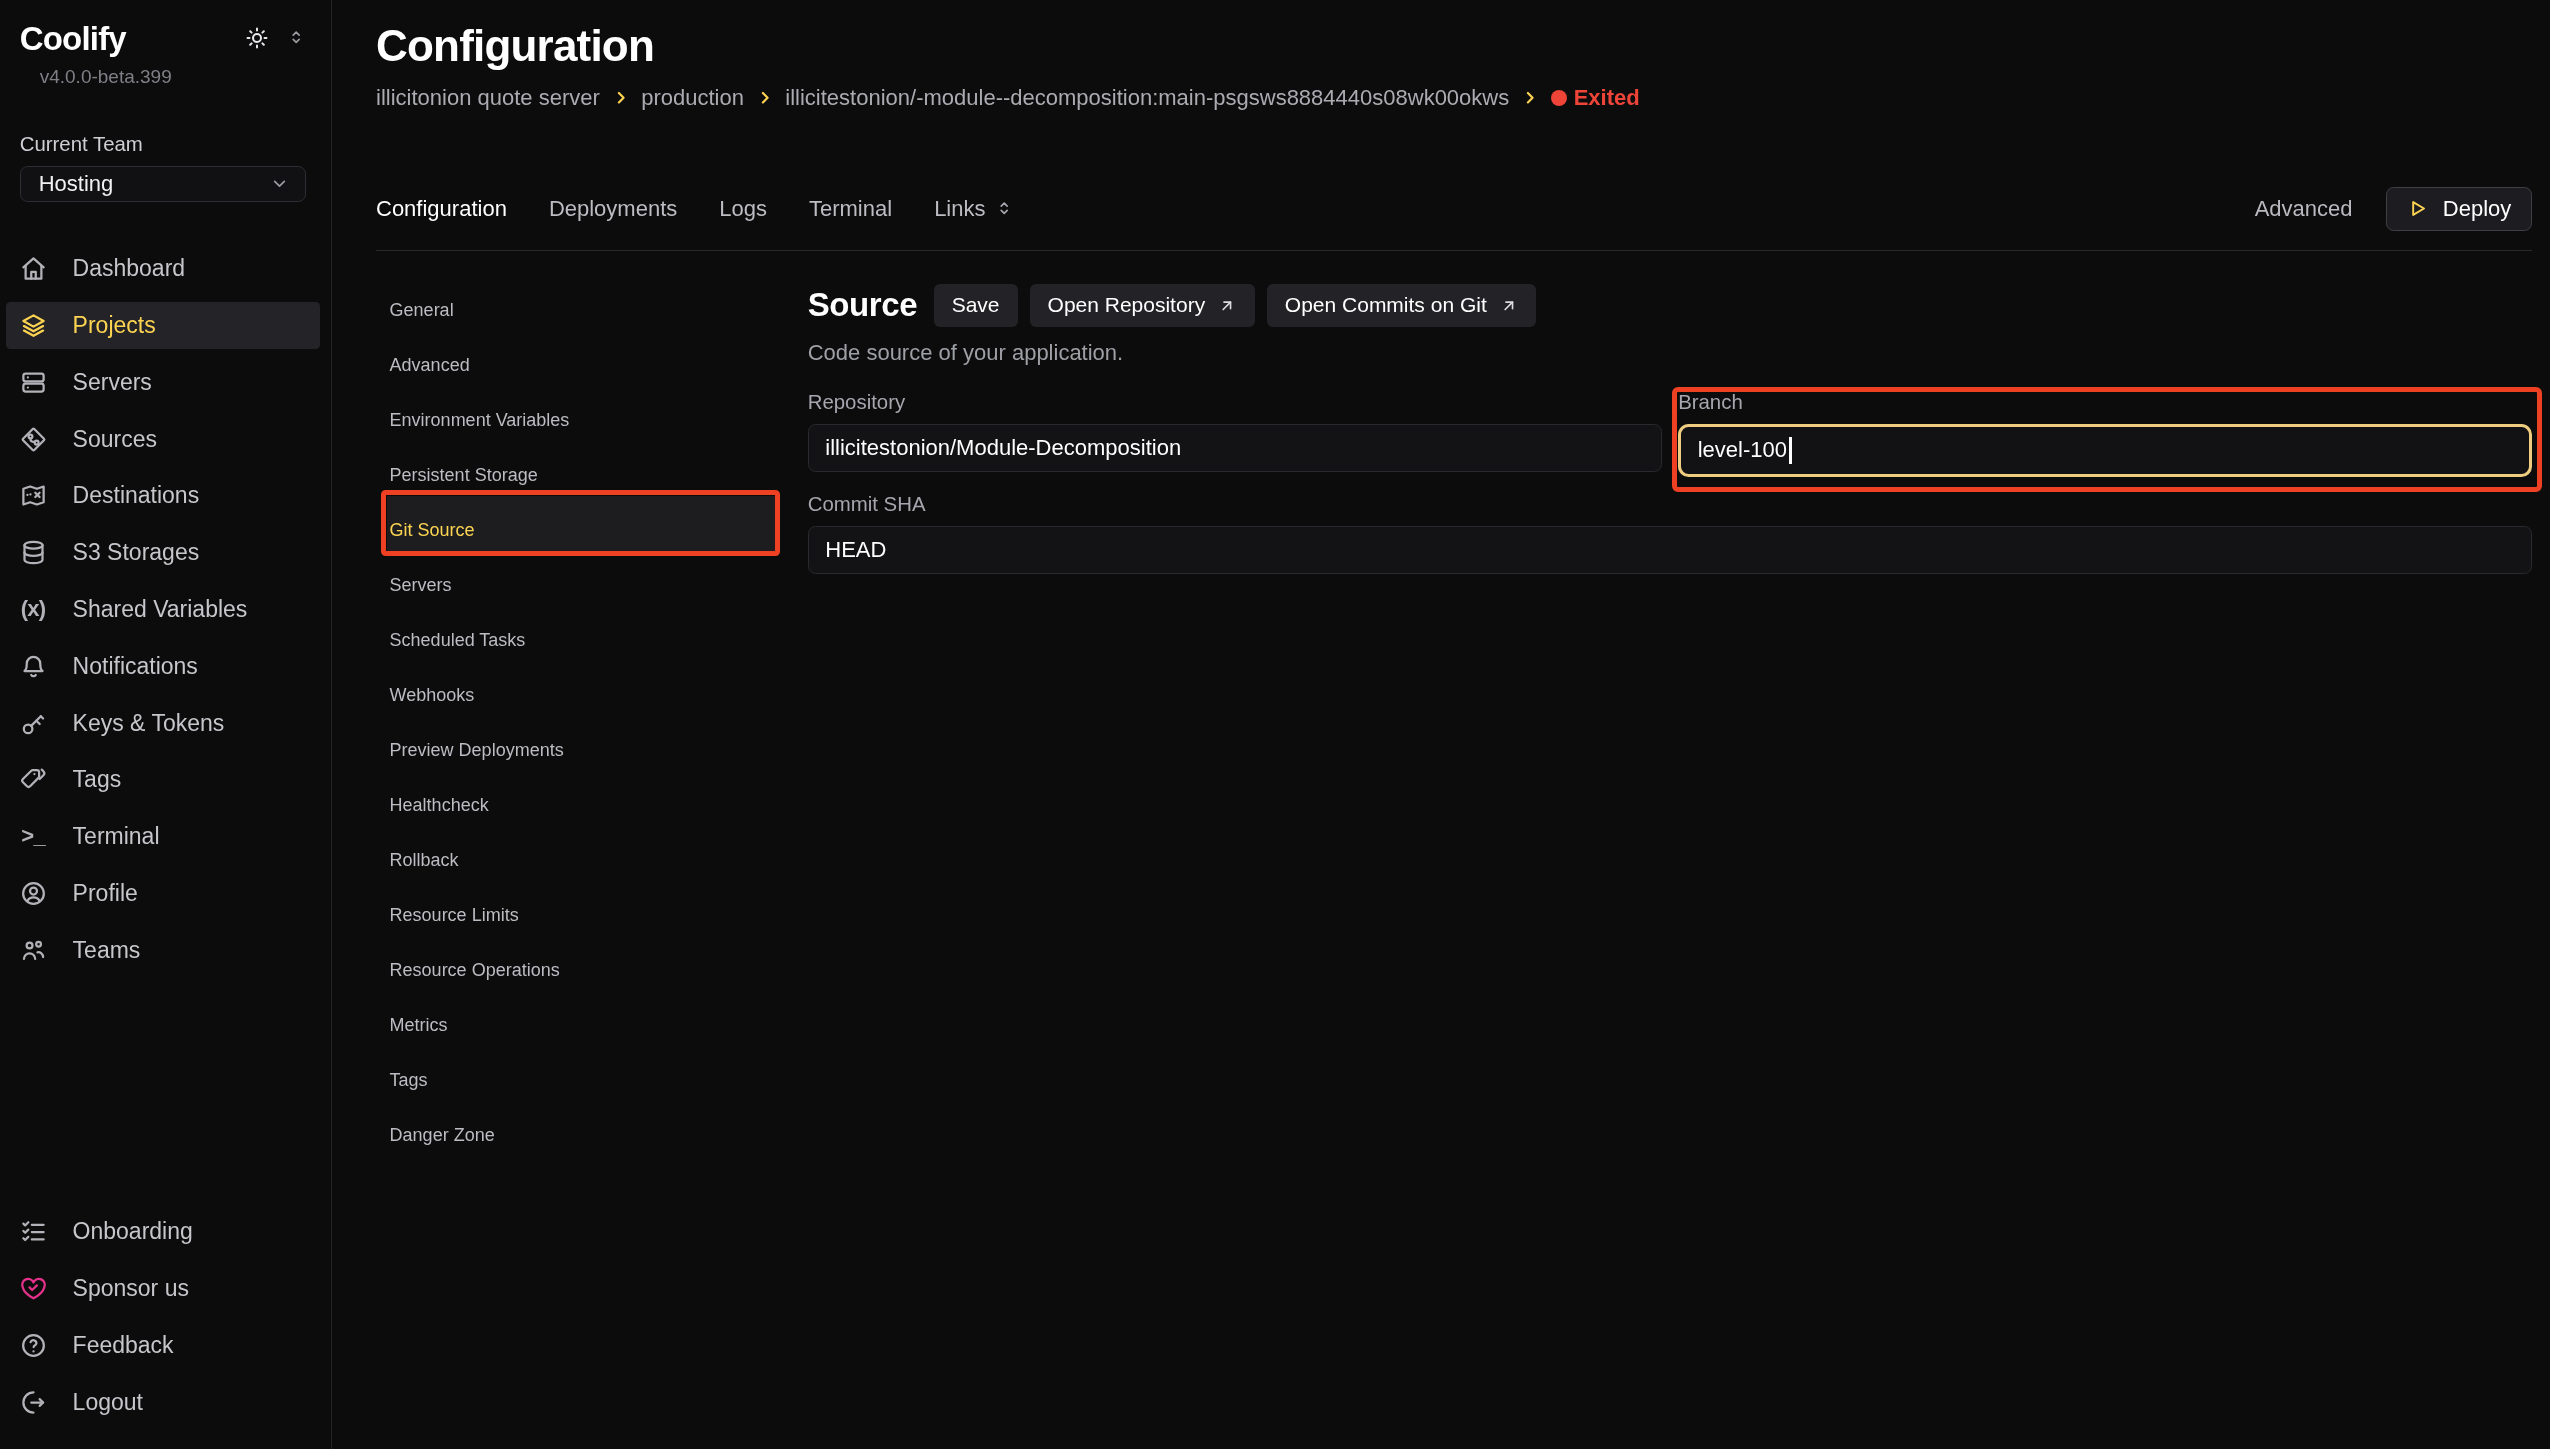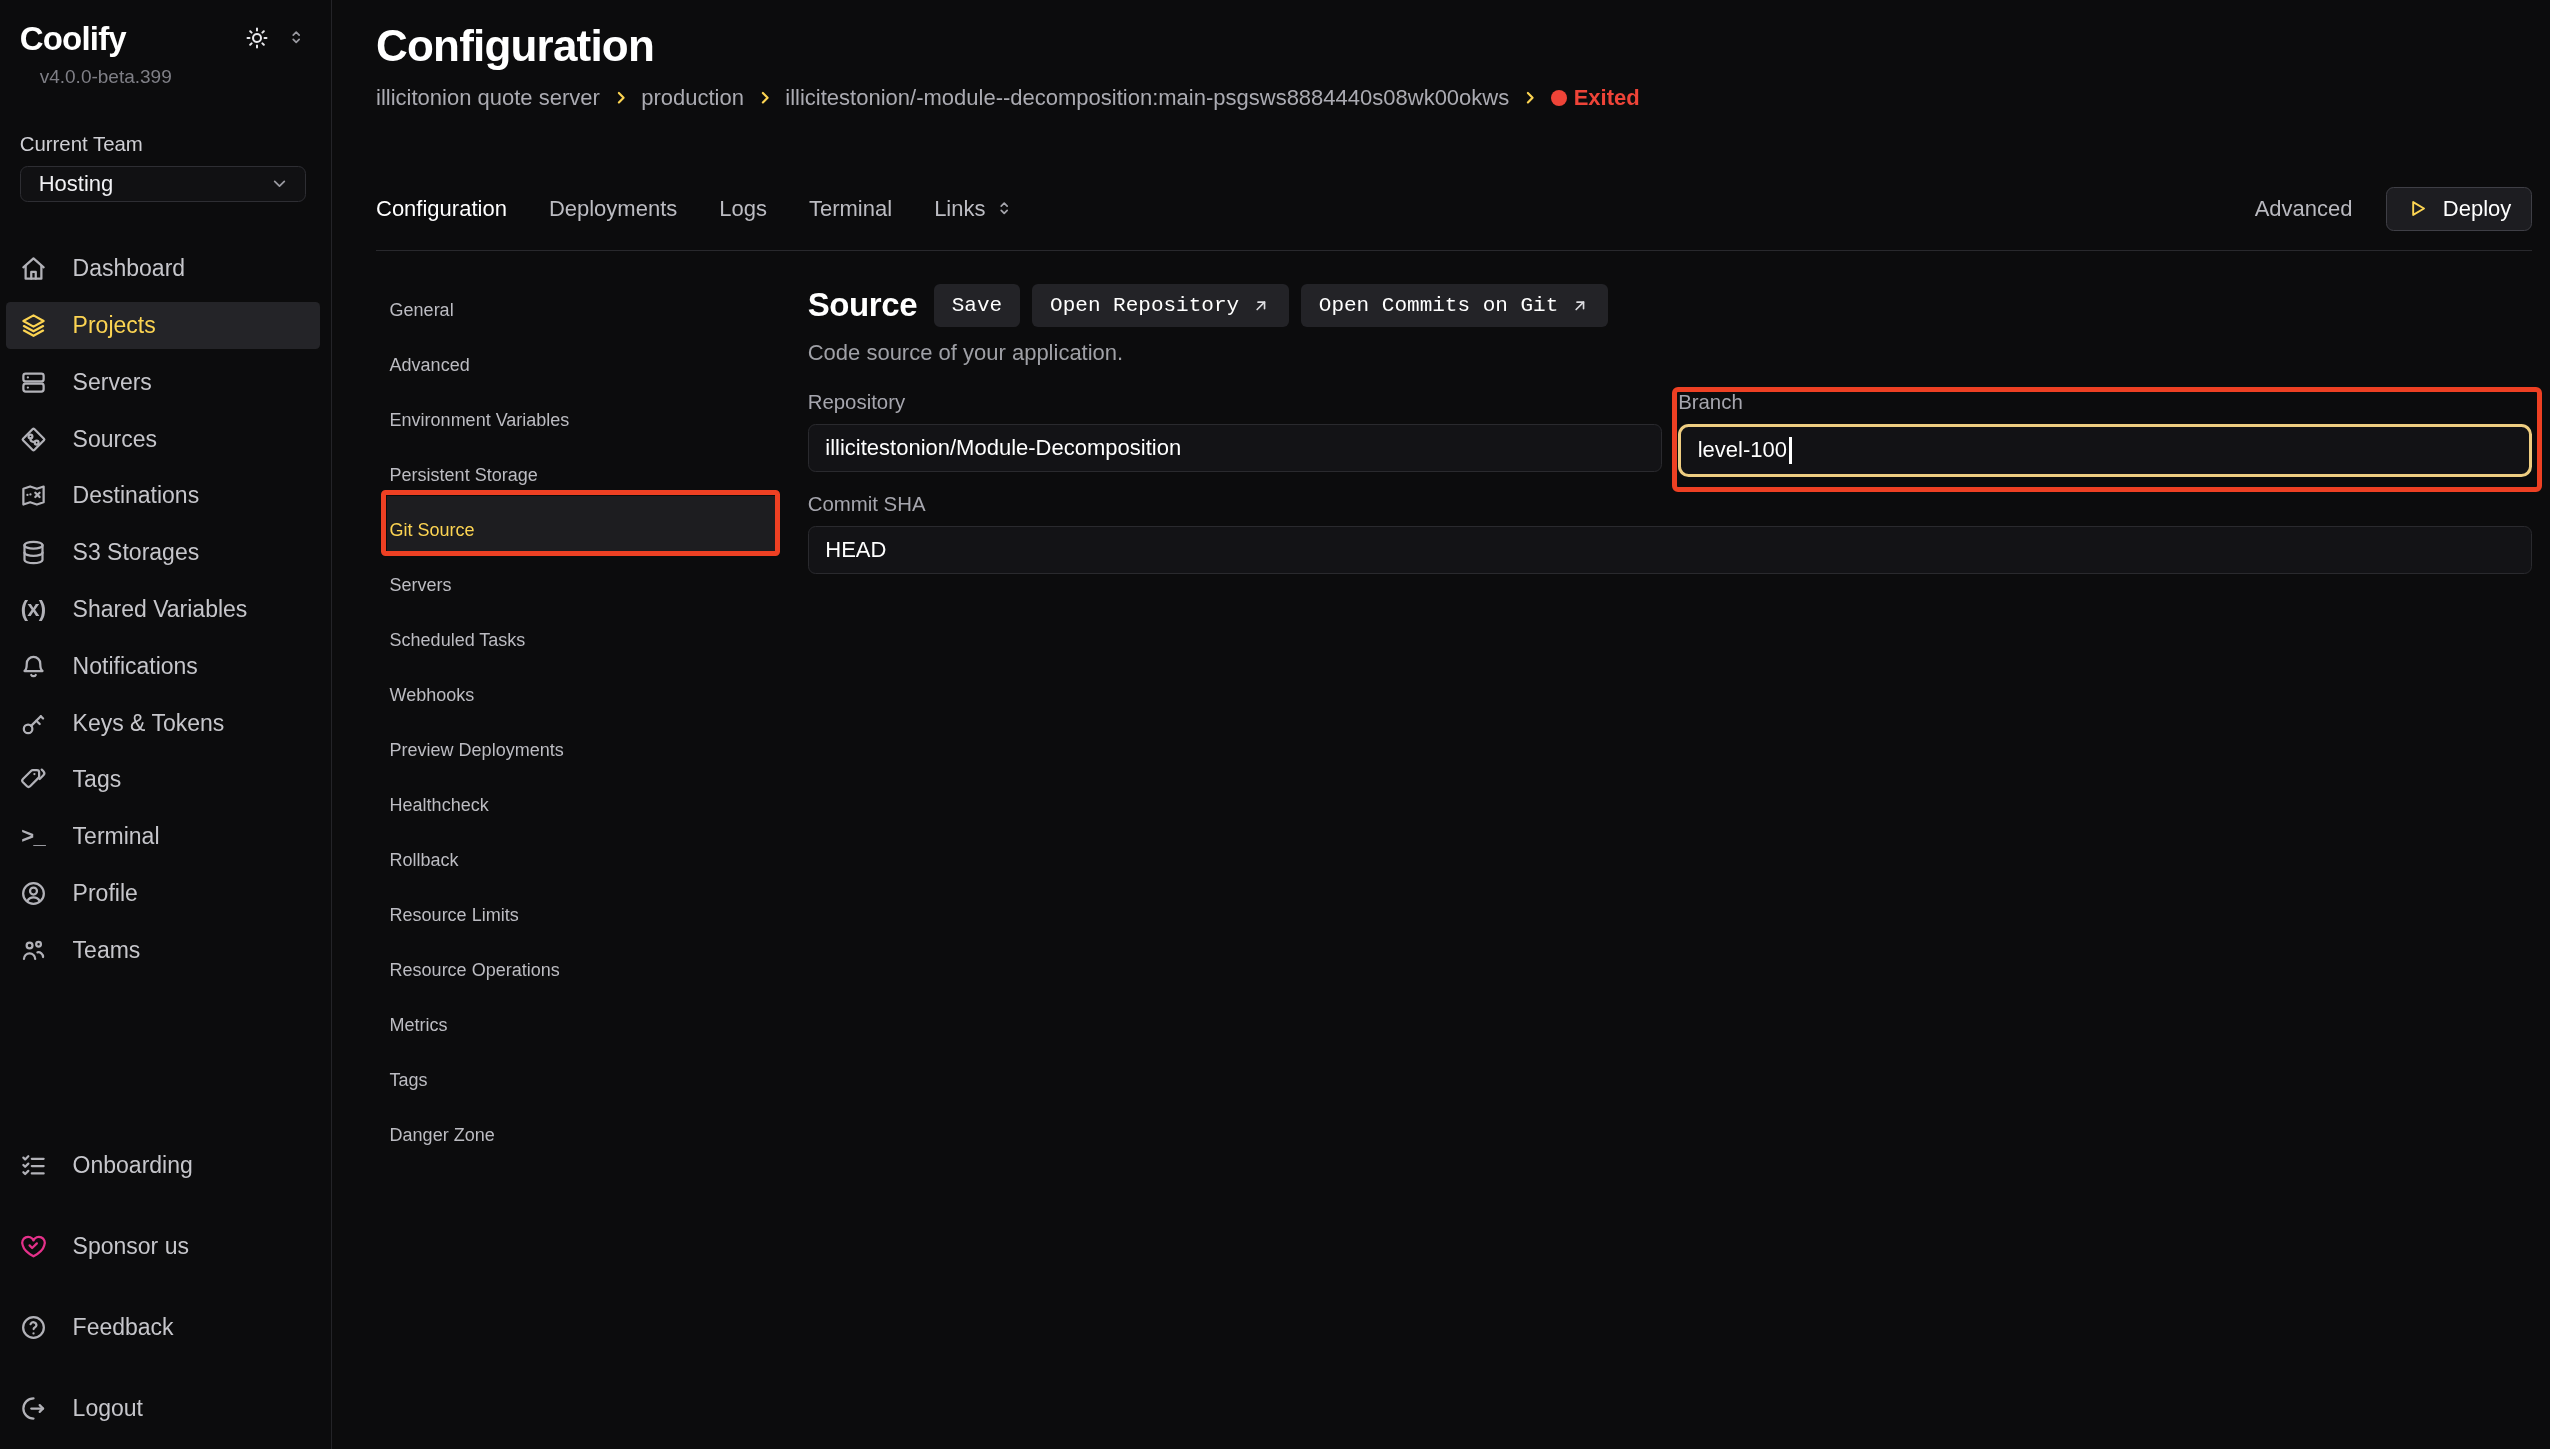--- a/index.html
+++ b/index.html
@@ -27,21 +27,21 @@
   .version { margin-top: 7.6px; font-size: 19px; line-height: 23.4px; color: #7f7f86; margin-left: 20px; }
   .team-label { margin-top: 42px; font-size: 20.4px; line-height: 26px; color: #cfcfd4; }
   .team-select {
     margin-top: 9px; width: 286px; height: 36px;
     background: #111113; border: 1.5px solid #2e2e33; border-radius: 7.6px;
     display: flex; align-items: center; justify-content: space-between;
     padding: 0 15px 0 18px; font-size: 22px; color: #f1f1f4; cursor: pointer;
   }
   .team-select .icon { color: #9a9aa1; }
   .side-nav { margin-top: 39px; display: flex; flex-direction: column; }
-  .side-foot { margin-top: auto; padding-bottom: 12px; gap: 24px; }
+  .side-foot { margin-top: auto; padding-bottom: 18px; }
   .nav-item {
     height: 47px; margin: 4.5px 10.6px 5.3px 6px; border-radius: 4.5px;
     display: flex; align-items: center; gap: 26px; padding-left: 13.6px;
     font-size: 23px; color: #c6c6cb; cursor: pointer; white-space: nowrap;
   }
   .nav-item .nav-icon { width: 27px; height: 27px; color: #b2b2b8; flex: 0 0 27px; }
   .nav-item.active { background: #242428; color: #fcd452; }
   .nav-item.active .nav-icon { color: #fcd452; }
   .nav-item .icon-text { font-size: 22px; font-weight: 600; color: #b2b2b8; letter-spacing: -0.8px; width:27px; text-align:center; }
   .nav-item.pink .nav-icon { color: #e5318a; }
@@ -84,21 +84,21 @@
     background: #1d1d20; z-index: 0;
   }
   .annotation { position: absolute; border: 5.3px solid #ee4023; border-radius: 4.5px; pointer-events: none; z-index: 3; }
   .subnav-item .annotation { left: 5.3px; right: 7.6px; top: -13px; bottom: 2.3px; }
 
   .panel { flex: 1; padding-left: 19.7px; }
   .source-row { display: flex; align-items: center; gap: 12px; height: 44px; }
   .source-row h2 { font-size: 33px; font-weight: 700; letter-spacing: -0.4px; margin-right: 4.5px; }
   .btn {
     background: #232327; border: none; border-radius: 6px; color: #fff;
-    font-size: 21px; font-family: Liberation Mono, monospace; padding: 0 18px; height: 43px;
+    font-size: 21px; font-family: Liberation Sans, sans-serif; padding: 0 18px; height: 43px;
     display: flex; align-items: center; gap: 12px; cursor: pointer; text-align: center;
   }
   .btn .icon { color: #dcdce0; }
   .desc { margin-top: 10.6px; font-size: 22px; line-height:30px; color: #9fa0a6; }
 
   .form { margin-top: 21px; display: grid; grid-template-columns: 1fr 1fr; column-gap: 16.6px; row-gap: 13.6px; }
   .field { position: relative; }
   .field.full { grid-column: 1 / -1; }
   .field label { display: block; font-size: 20.4px; line-height: 26px; color: #a6a6ae; margin-bottom: 9px; }
   .input {

